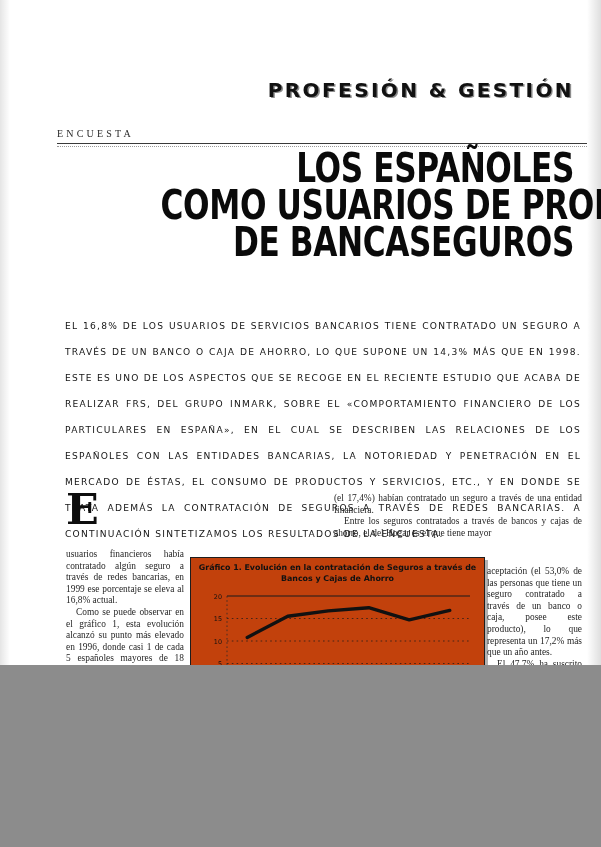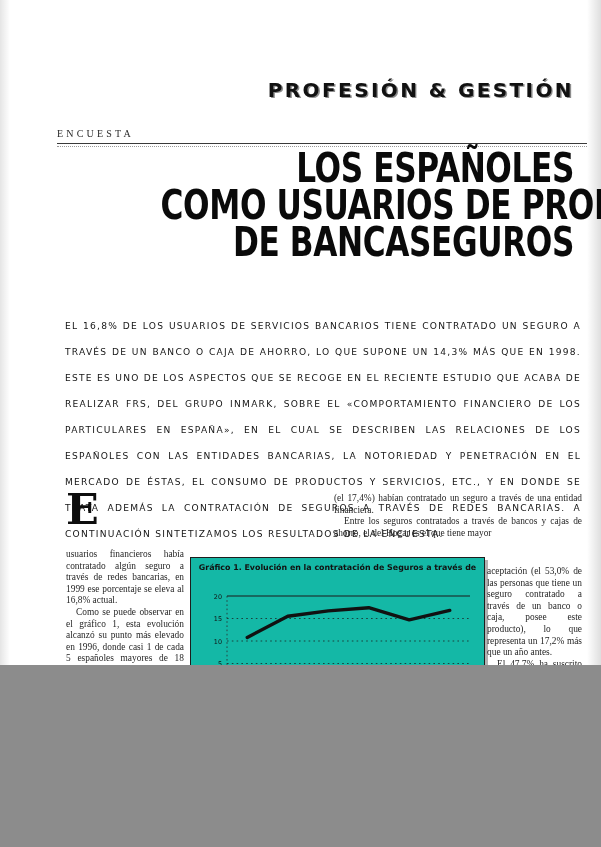--- a/index.html
+++ b/index.html
@@ -163,21 +163,21 @@
     width: 95px;
   }
 
   
   .figure {
     position: absolute;
     left: 176px;
     top: 547px;
     width: 293px;
     height: 211px;
-    background: #14b8a6;
+    background: #c2410c;
     border: 1.6px solid #1d1d1d;
     box-shadow: 3px 3px 0 rgba(0,0,0,0.30);
   }
   .fig-title {
     position: absolute;
     left: 6px;
     top: 4px;
     width: 281px;
     text-align: center;
     font-family: "DejaVu Sans", sans-serif;
@@ -281,20 +281,21 @@
     </div>
 
     <div class="col col-r-rest">
       <p class="noindent">aceptación (el 53,0% de las personas que tiene un seguro contratado a través de un banco o caja, posee este producto), lo que representa un 17,2% más que un año antes.</p>
       <p>El 47,7% ha suscrito un seguro de Vida, en tanto que el resto de ramos tienen una menor penetración: automóvil (16,2%), lo que significa un crecimiento del 23,8%).</p>
     </div>
 
     <div class="figure">
       <div class="fig-title">
         <div>Gráfico 1. Evolución en la contratación de Seguros a través de</div>
+        <div>Bancos y Cajas de Ahorro</div>
       </div>
 
       <svg class="plot" id="chart-svg" viewBox="0 0 281 141" preserveAspectRatio="none">
           <line x1="30" y1="96" x2="273" y2="96" stroke="#1b1b1b" stroke-width="0.75" stroke-dasharray="1.6 3.2"></line>
           <text x="25" y="98.6" text-anchor="end" font-family="&quot;DejaVu Sans&quot;, sans-serif" font-size="6.4" fill="#111">0</text>
           <line x1="30" y1="73.5" x2="273" y2="73.5" stroke="#1b1b1b" stroke-width="0.75" stroke-dasharray="1.6 3.2"></line>
           <text x="25" y="76.1" text-anchor="end" font-family="&quot;DejaVu Sans&quot;, sans-serif" font-size="6.4" fill="#111">5</text>
           <line x1="30" y1="51" x2="273" y2="51" stroke="#1b1b1b" stroke-width="0.75" stroke-dasharray="1.6 3.2"></line>
           <text x="25" y="53.6" text-anchor="end" font-family="&quot;DejaVu Sans&quot;, sans-serif" font-size="6.4" fill="#111">10</text>
           <line x1="30" y1="28.5" x2="273" y2="28.5" stroke="#1b1b1b" stroke-width="0.75" stroke-dasharray="1.6 3.2"></line>

